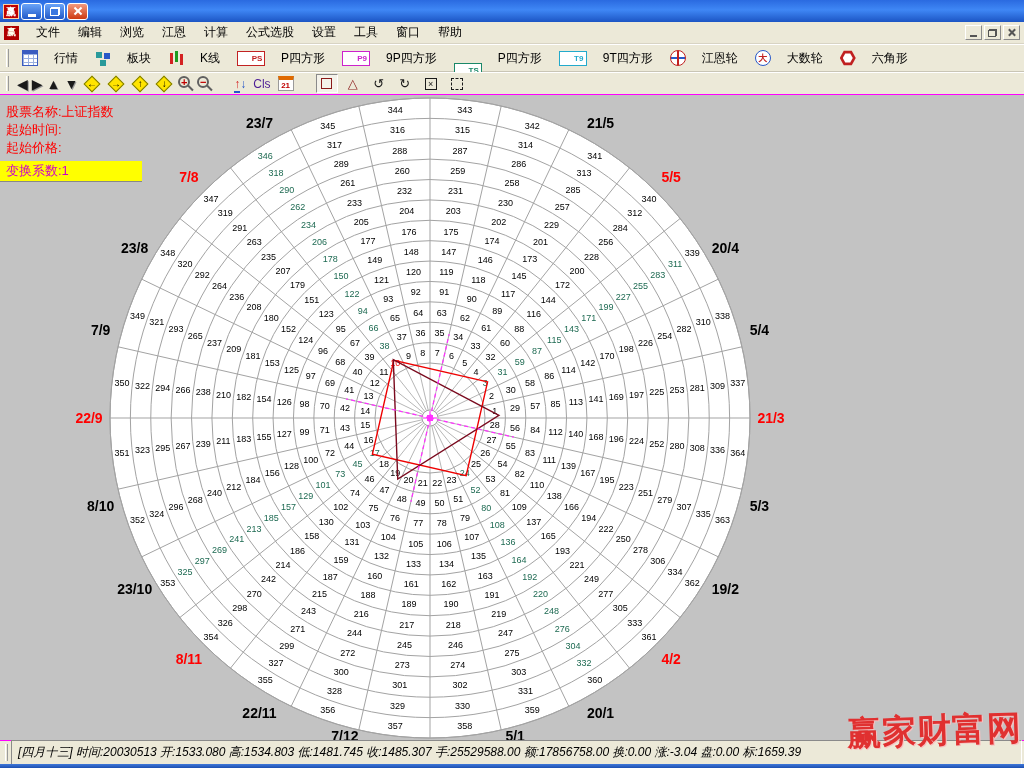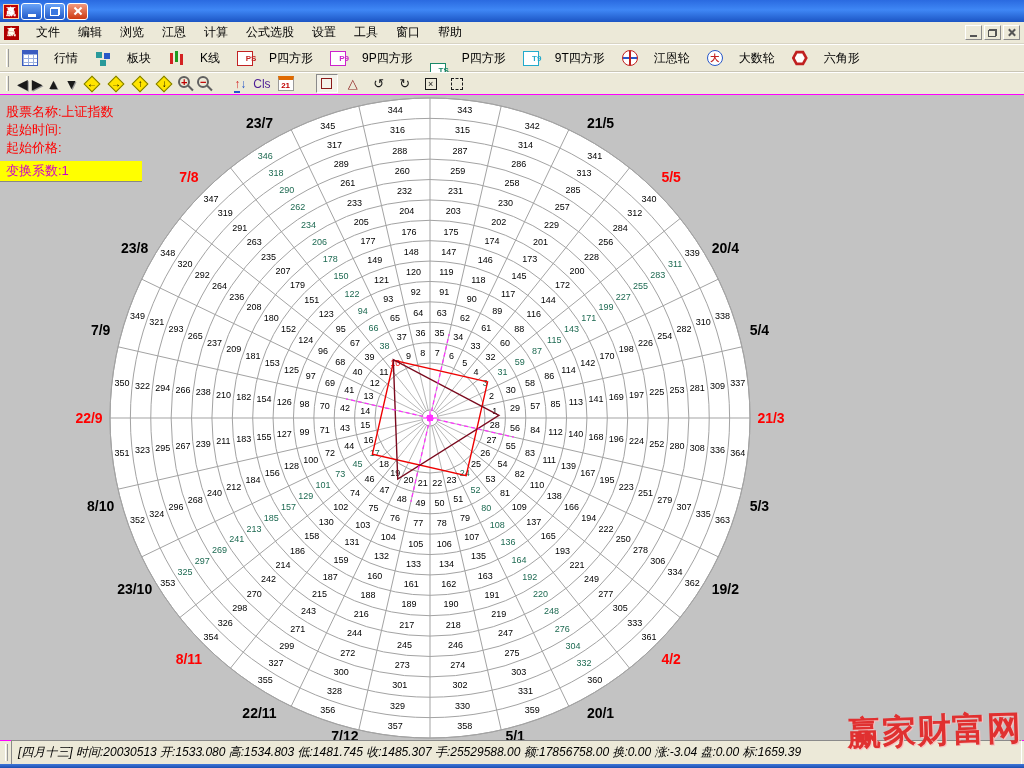--- a/index.html
+++ b/index.html
@@ -51,21 +51,21 @@
   .tb-sep { width:2px; height:70%; border-left:1px solid #9a9a9a; border-right:1px solid #fff; margin:0 8px; flex:0 0 auto; }
   .tb1-btn { display:flex; align-items:center; gap:16px; font-size:12px; color:#000; padding:2px 5px; margin-right:7px; cursor:default; }
   .icon16 { width:16px; height:16px; display:inline-flex; align-items:center; justify-content:center; position:relative; flex:0 0 auto; }
   .ic-table { border:1px solid #3a5cc0; border-top:4px solid #3a5cc0; background:
       linear-gradient(#9ab0e0 1px, transparent 1px) 0 0/100% 4px,
       linear-gradient(90deg,#9ab0e0 1px, transparent 1px) 0 0/5px 100%, #fff; }
   .ic-blocks::before { content:""; width:6px; height:6px; background:#2a9a9a; position:absolute; left:1px; top:2px;
       box-shadow:8px 1px 0 #2858c8, 4px 8px 0 #2a9a9a; }
   .ic-kline::before { content:""; width:3px; height:11px; background:#d42222; position:absolute; left:2px; top:3px;
       box-shadow:5px -2px 0 #1f9a1f, 10px 1px 0 #d42222; }
-  .ic-badge { border:1px solid currentColor; background:#fff; font-size:8px; font-weight:bold; width:16px; height:15px;padding-left:12px; }
+  .ic-badge { border:1px solid currentColor; background:#fff; font-size:8px; font-weight:bold; width:28px; height:15px;padding-left:12px; }
   .ic-wheel { border:1px solid #c02020; border-radius:50%; background:
       linear-gradient(#c02020 0 0) center/2px 100% no-repeat,
       linear-gradient(90deg,#2858c8 0 0) center/100% 2px no-repeat, #fff; }
   .ic-circle-badge { border:1px solid #2858c8; border-radius:50%; background:#fff; font-size:9px; font-weight:bold; }
   .ic-hexagon { background:#c02020; clip-path:polygon(25% 5%,75% 5%,100% 50%,75% 95%,25% 95%,0 50%); }
   .ic-hexagon::before { content:""; width:10px; height:10px; background:#fff;
       clip-path:polygon(25% 5%,75% 5%,100% 50%,75% 95%,25% 95%,0 50%); }
 
   .tb2-item { display:inline-flex; align-items:center; justify-content:center; margin-right:4px; cursor:default; flex:0 0 auto; }
   .nav-glyph { font-size:14px; color:#1a1a1a; text-shadow:1px 1px 0 #999; }

